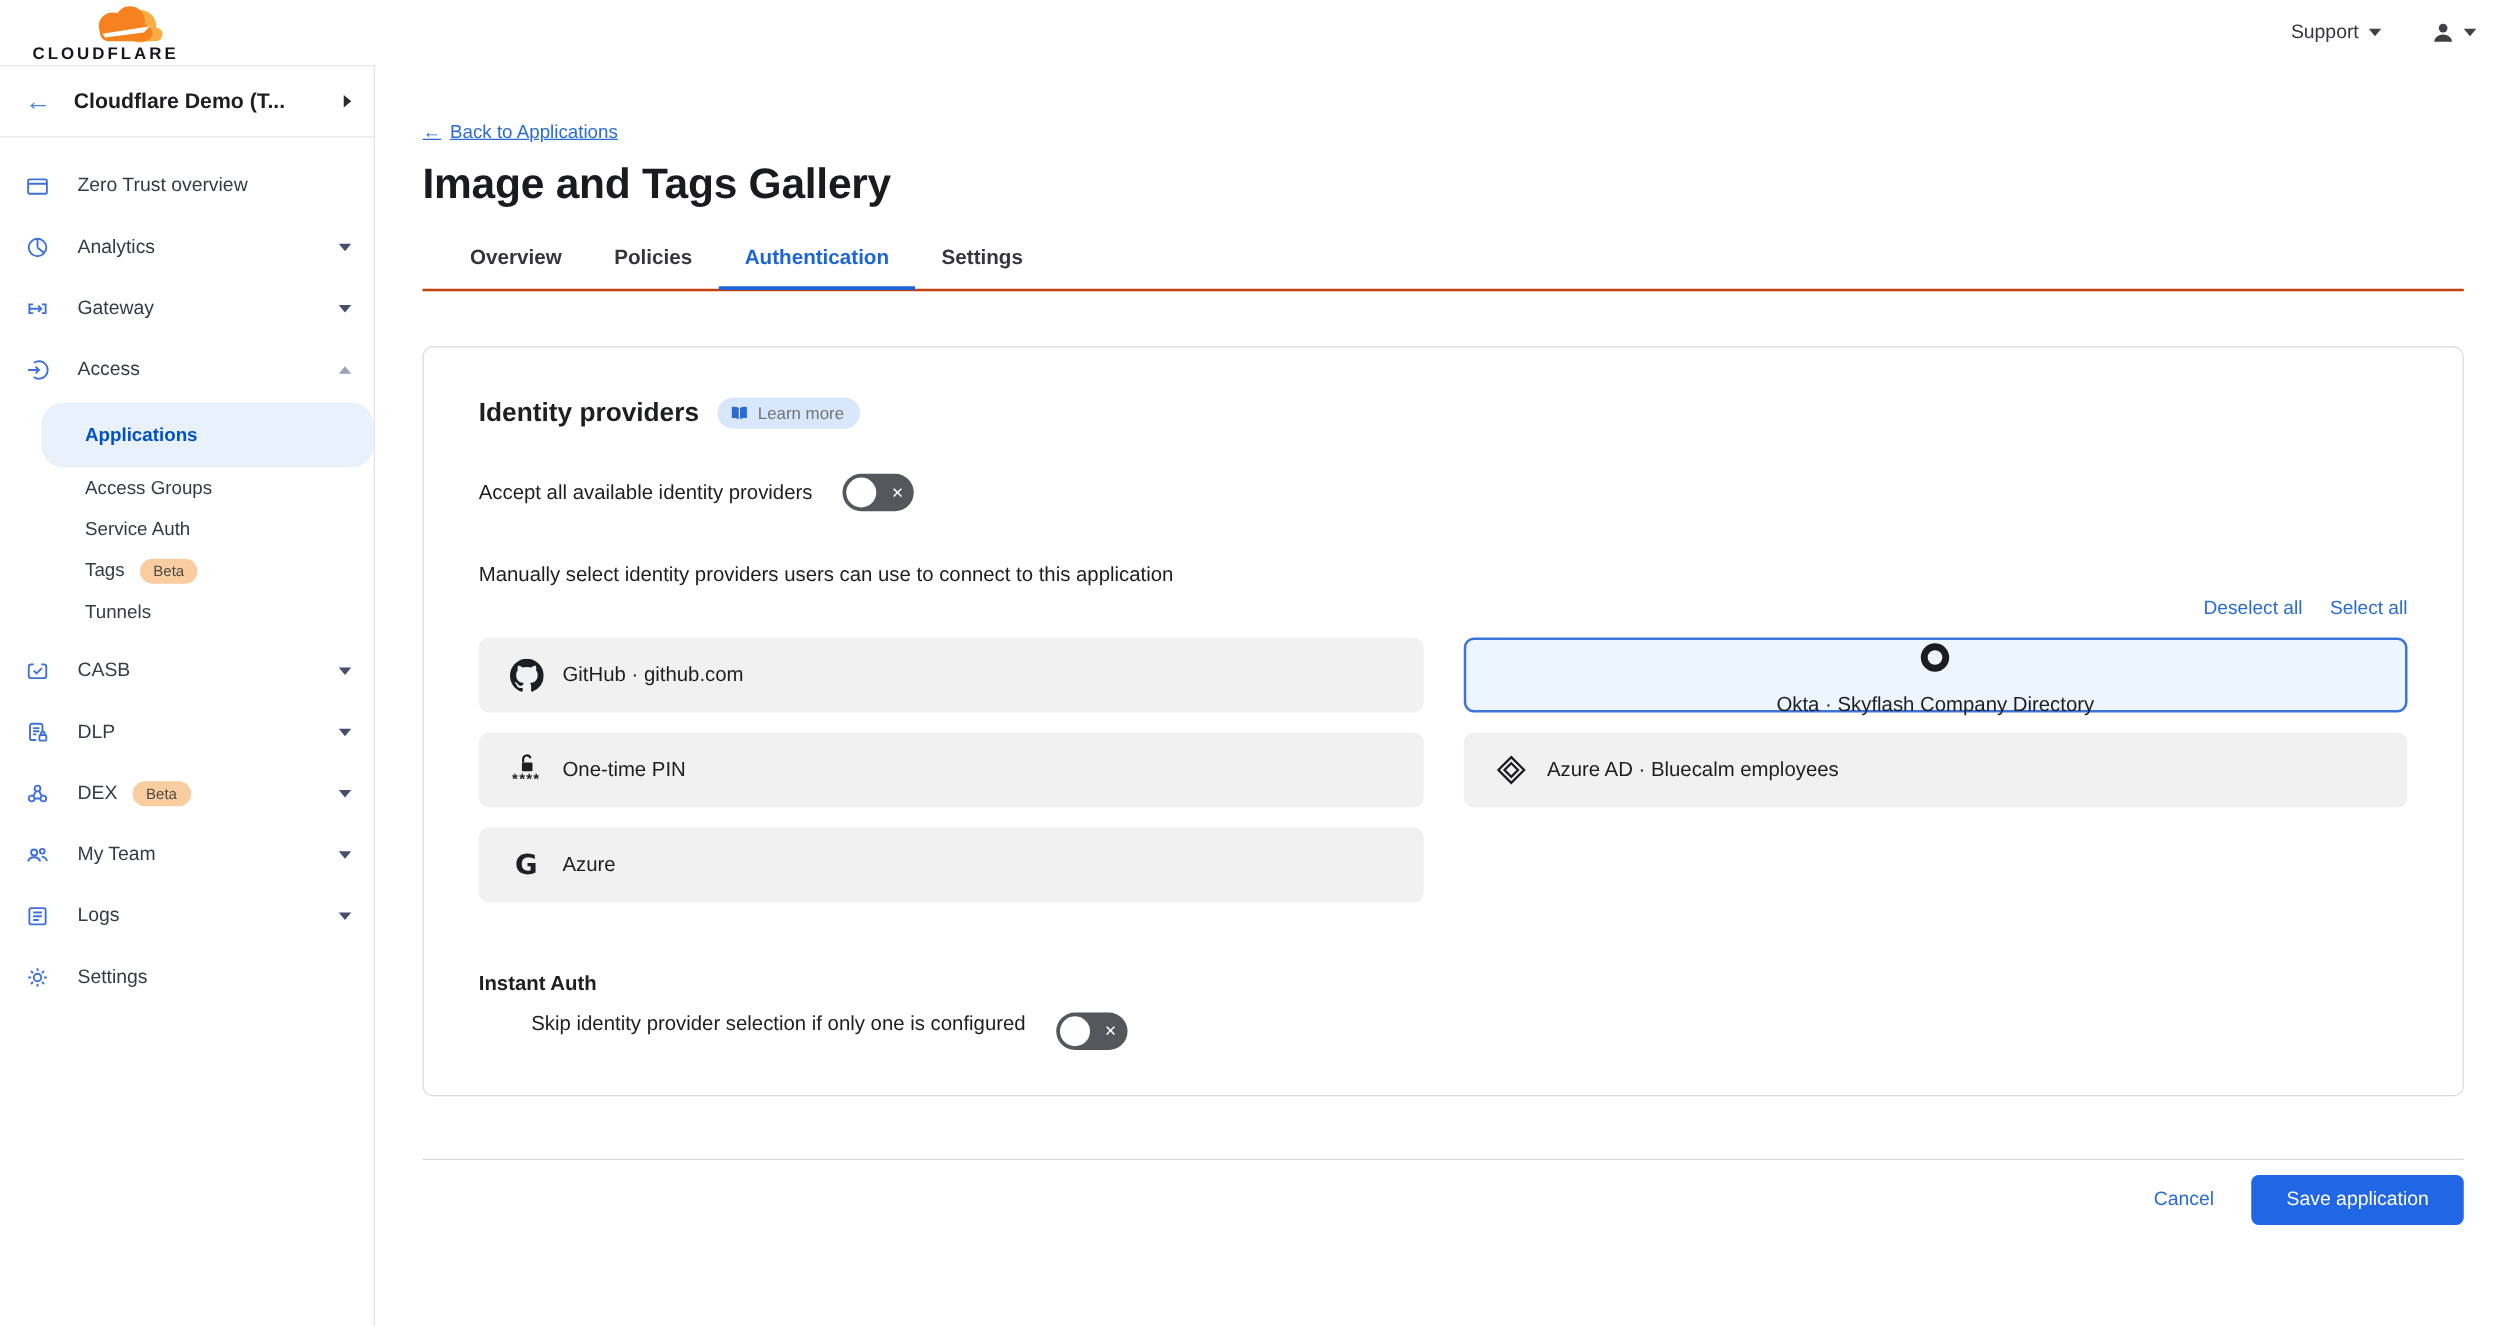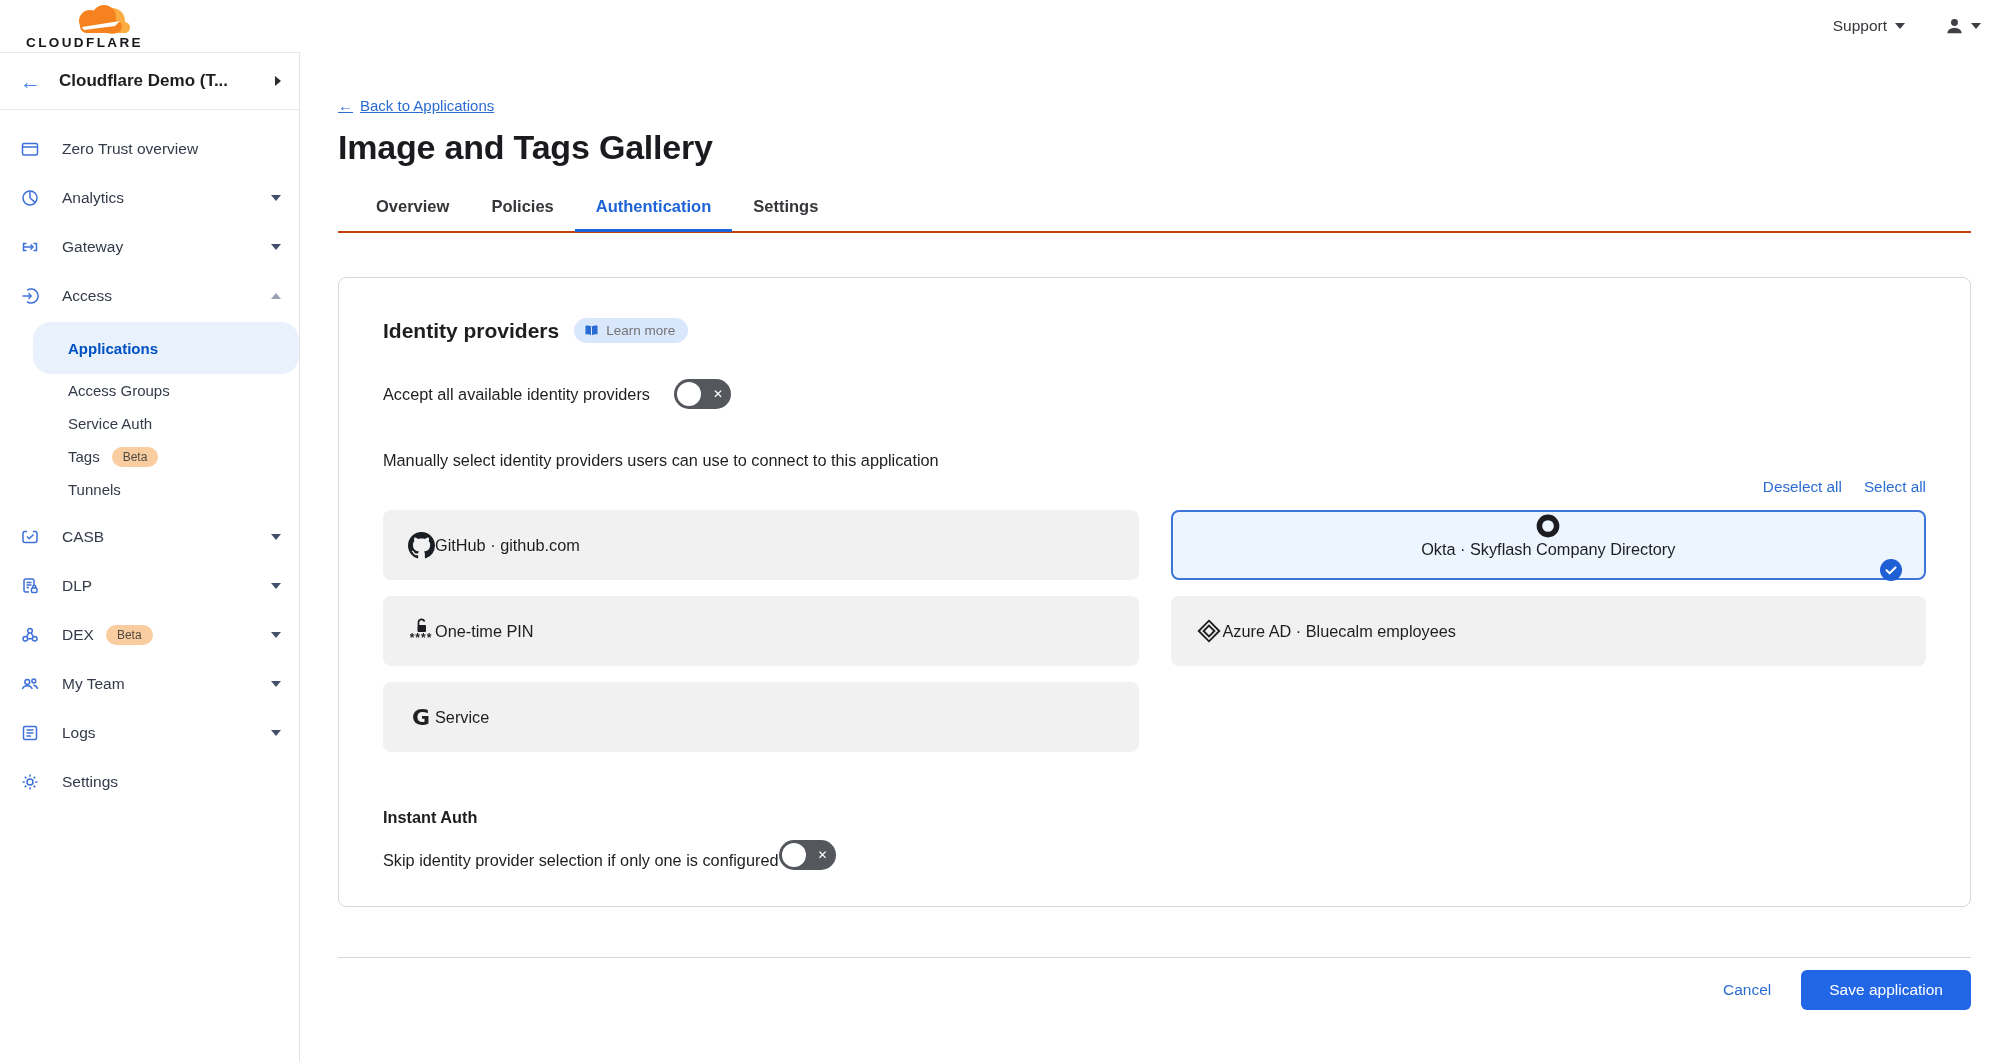--- a/index.html
+++ b/index.html
@@ -50,30 +50,30 @@
   .toggle { position:relative; width:57px; height:30px; border-radius:15px; background:#54575b; cursor:pointer; flex:0 0 57px; }
   .toggle .knob { position:absolute; left:3px; top:3px; width:24px; height:24px; border-radius:50%; background:#fff; }
   .toggle .tx { position:absolute; right:8px; top:50%; transform:translateY(-50%); color:#fff; font-size:12px; }
 
   .accept-row { margin-top:36px; display:flex; align-items:center; gap:24px; font-size:16.3px; }
   .manual-text { margin-top:42px; font-size:16.3px; }
   .select-links { margin-top:8px; display:flex; justify-content:flex-end; gap:22px; font-size:15.3px; }
   .select-links a { color:#2b6cd2; cursor:pointer; }
 
   .provider-grid { margin-top:14px; display:grid; grid-template-columns:1fr 1fr; column-gap:32px; row-gap:16px; }
-  .provider { height:70px; border-radius:8px; background:#f1f1f1; display:flex; align-items:center; padding:0 24px; font-size:16.3px; color:#1d1e20; cursor:pointer; }
+  .provider { height:60px; border-radius:8px; background:#f1f1f1; display:flex; align-items:center; padding:0 24px; gap:15px; font-size:16.3px; color:#1d1e20; cursor:pointer; }
   .provider.selected { background:#edf5ff; border:2px solid #3d74da; padding:0 22px;flex-direction:column; }
   .provider .picon { display:flex; align-items:center; justify-content:center; width:28px; flex:0 0 28px; }
   .check-circle { margin-left:auto; }
   .g-letter { font-size:22px; font-weight:800; color:#202124; font-family:"DejaVu Sans",sans-serif; }
   .otp-icon { display:flex; flex-direction:column; align-items:flex-start; line-height:1; }
   .otp-icon .stars { font-size:12px; font-weight:700; letter-spacing:1px; margin-top:-1px; color:#1d1d21; }
 
   .instant-heading { margin-top:56px; font-size:16.3px; font-weight:700; }
-  .skip-row { margin-top:13px; display:flex; align-items:flex-end; font-size:16.3px; }
+  .skip-row { margin-top:13px; display:flex; align-items:flex-start; gap:24px; font-size:16.3px;margin-left:42px; }
 
   .footer-divider { margin-top:50px; border-top:1px solid #d8d8d8; }
   .footer-row { margin-top:12px; display:flex; justify-content:flex-end; align-items:center; gap:30px; }
   a.cancel-link { font-size:15.5px; color:#2b6cd2; cursor:pointer; }
   .save-btn { background:#2166e4; color:#fff; border:none; border-radius:6px; font-size:15.5px; font-weight:500; padding:11px 28px; cursor:pointer; font-family:inherit; }
 </style>
 </head>
 <body>
 
 <header class="topbar">
@@ -320,21 +320,21 @@
               <path d="M12 7 17 12 12 17 7 12Z"></path>
             </svg>
           </span>
           <span>Azure AD · Bluecalm employees</span>
         </div>
 
         <div class="provider">
           <span class="picon">
             <span class="g-letter">G</span>
           </span>
-          <span>Service</span>
+          <span>Azure</span>
         </div>
 
       </div>
 
       <h3 class="instant-heading">Instant Auth</h3>
       <div class="skip-row">
         <span>Skip identity provider selection if only one is configured</span>
         <div class="toggle">
           <span class="knob"></span>
           <span class="tx">✕</span>

